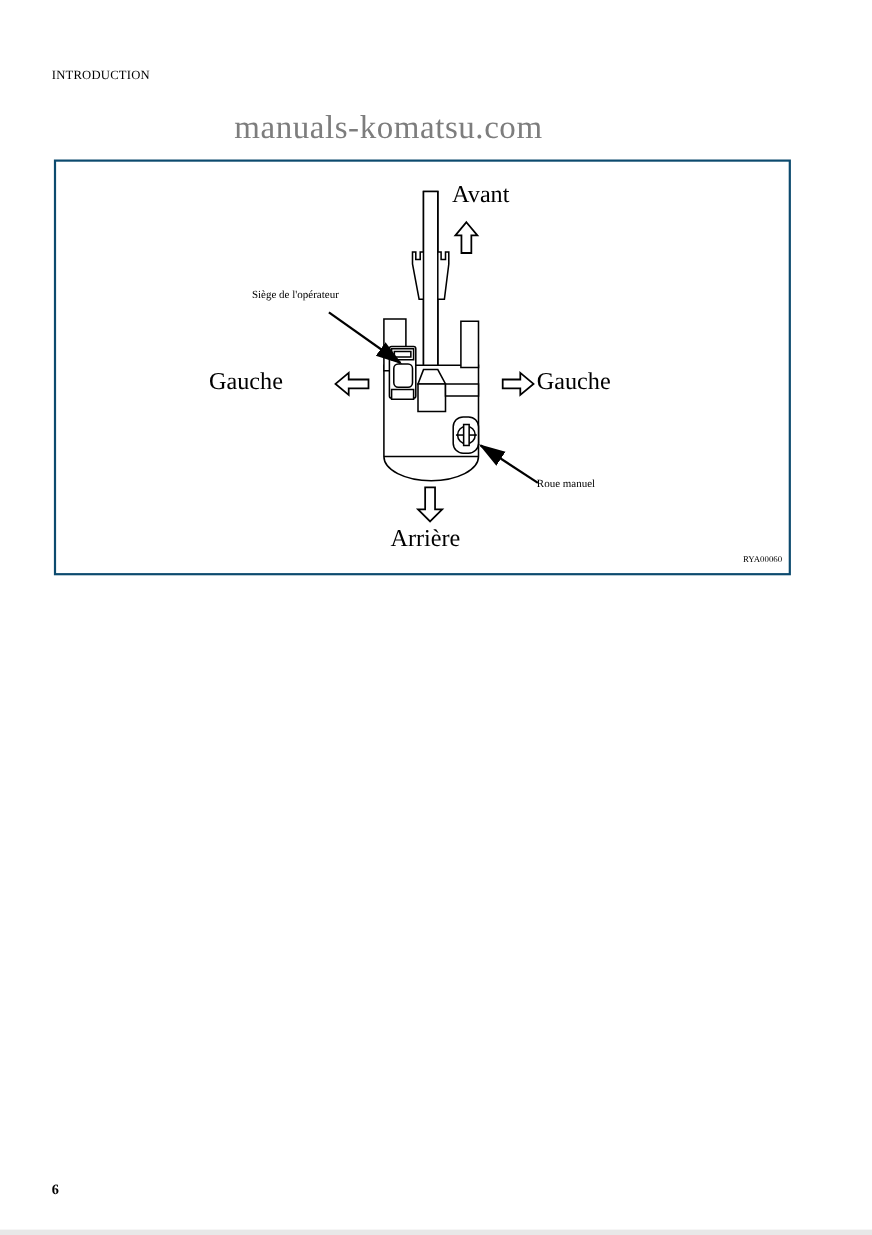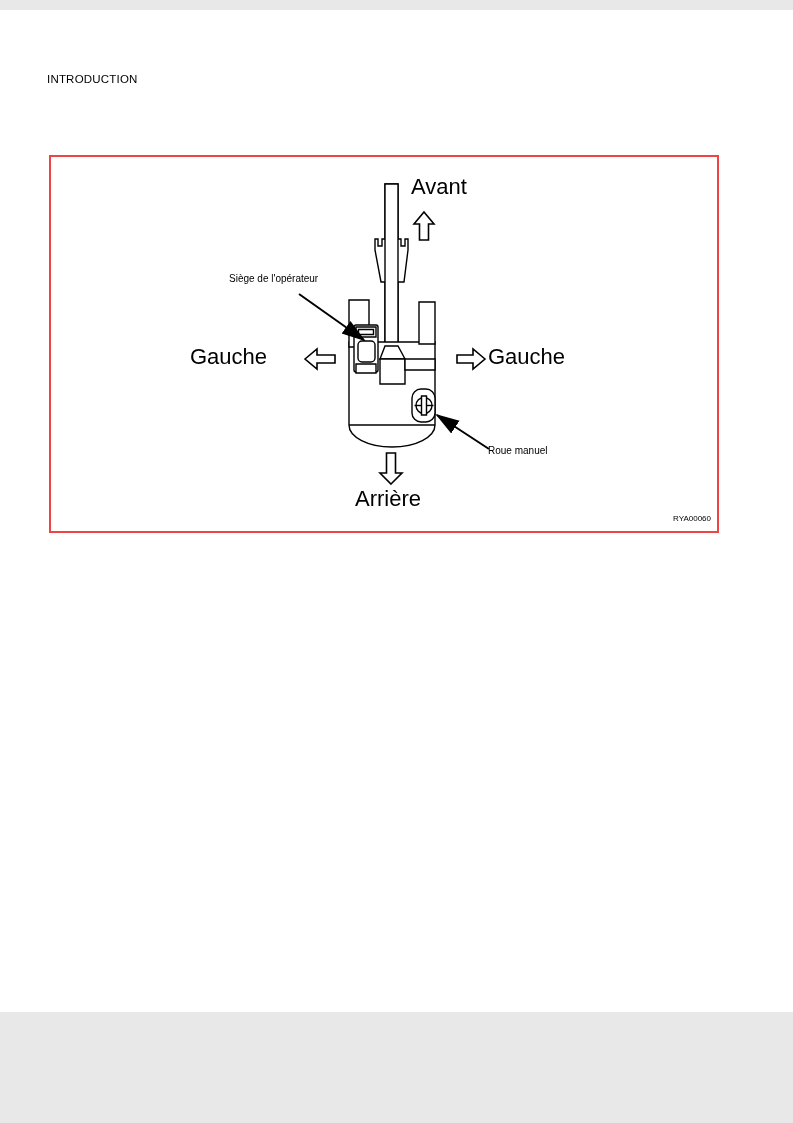--- a/index.html
+++ b/index.html
@@ -1,25 +1,25 @@
 <!DOCTYPE html>
 <html><head>
 <meta charset="utf-8">
 <style>
   * { margin: 0; padding: 0; box-sizing: border-box; }
   html, body { background: #e8e8e8; }
   .page {
     position: relative;
     width: 793px;
-    height: 1002px;
+    height: 1118px;
     background: #ffffff;
-    font-family: Liberation Sans, sans-serif;
+    font-family: Liberation Serif, serif;
     color: #000000;
     overflow: hidden;
-    margin: 10px auto;
+    margin: 0 auto;
   }
   .header-label {
     position: absolute;
     left: 47px;
     top: 63px;
     font-size: 11.5px;
     letter-spacing: 0.2px;
   }
   .title-row {
     position: absolute;
@@ -41,21 +41,21 @@
     z-index: 1;
     white-space: nowrap;
     letter-spacing: 0.5px;
   }
   .figure-box {
     position: absolute;
     left: 49px;
     top: 145px;
     width: 670px;
     height: 378px;
-    border: 2px solid #ef4444;
+    border: 2px solid #0c4a6e;
     background: #ffffff;
   }
   .figure-box svg { position: absolute; left: 0; top: 0; }
   .fig-label-lg {
     position: absolute;
     font-size: 22px;
     white-space: nowrap;
     z-index: 3;
   }
   .fig-label-sm {
@@ -96,20 +96,21 @@
   }
   path, rect, circle, line { vector-effect: non-scaling-stroke; }
 </style>
 </head>
 <body>
 
 <div class="page">
 
   <div class="header-label">INTRODUCTION</div>
 
+  <div class="watermark">manuals-komatsu.com</div>
 
 
   <div class="figure-box">
 
     <svg width="670" height="378" viewBox="0 0 670 378">
       <defs>
         <marker id="ah" markerWidth="13" markerHeight="10" refX="11" refY="5" orient="auto">
           <polygon points="0,1.2 12,5 0,8.8" fill="#000"></polygon>
         </marker>
       </defs>

